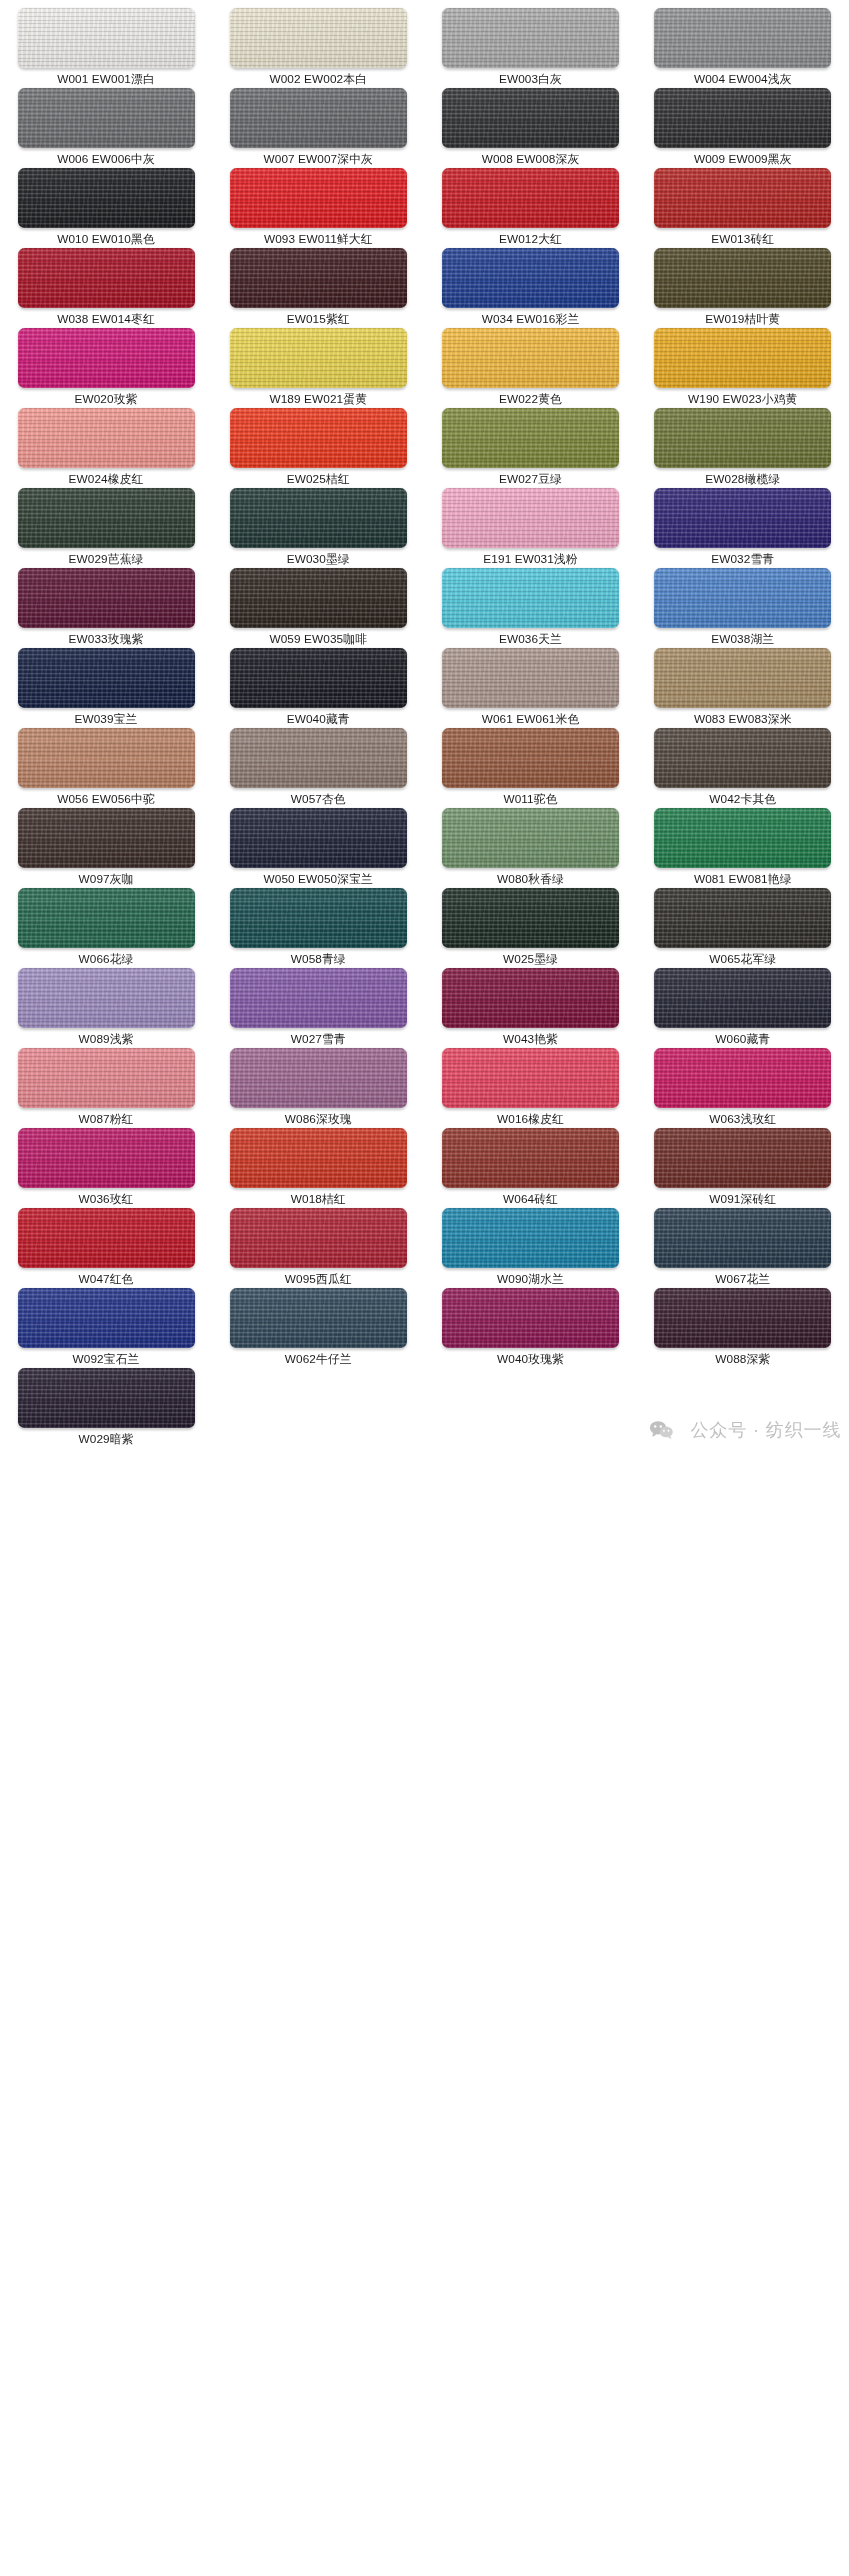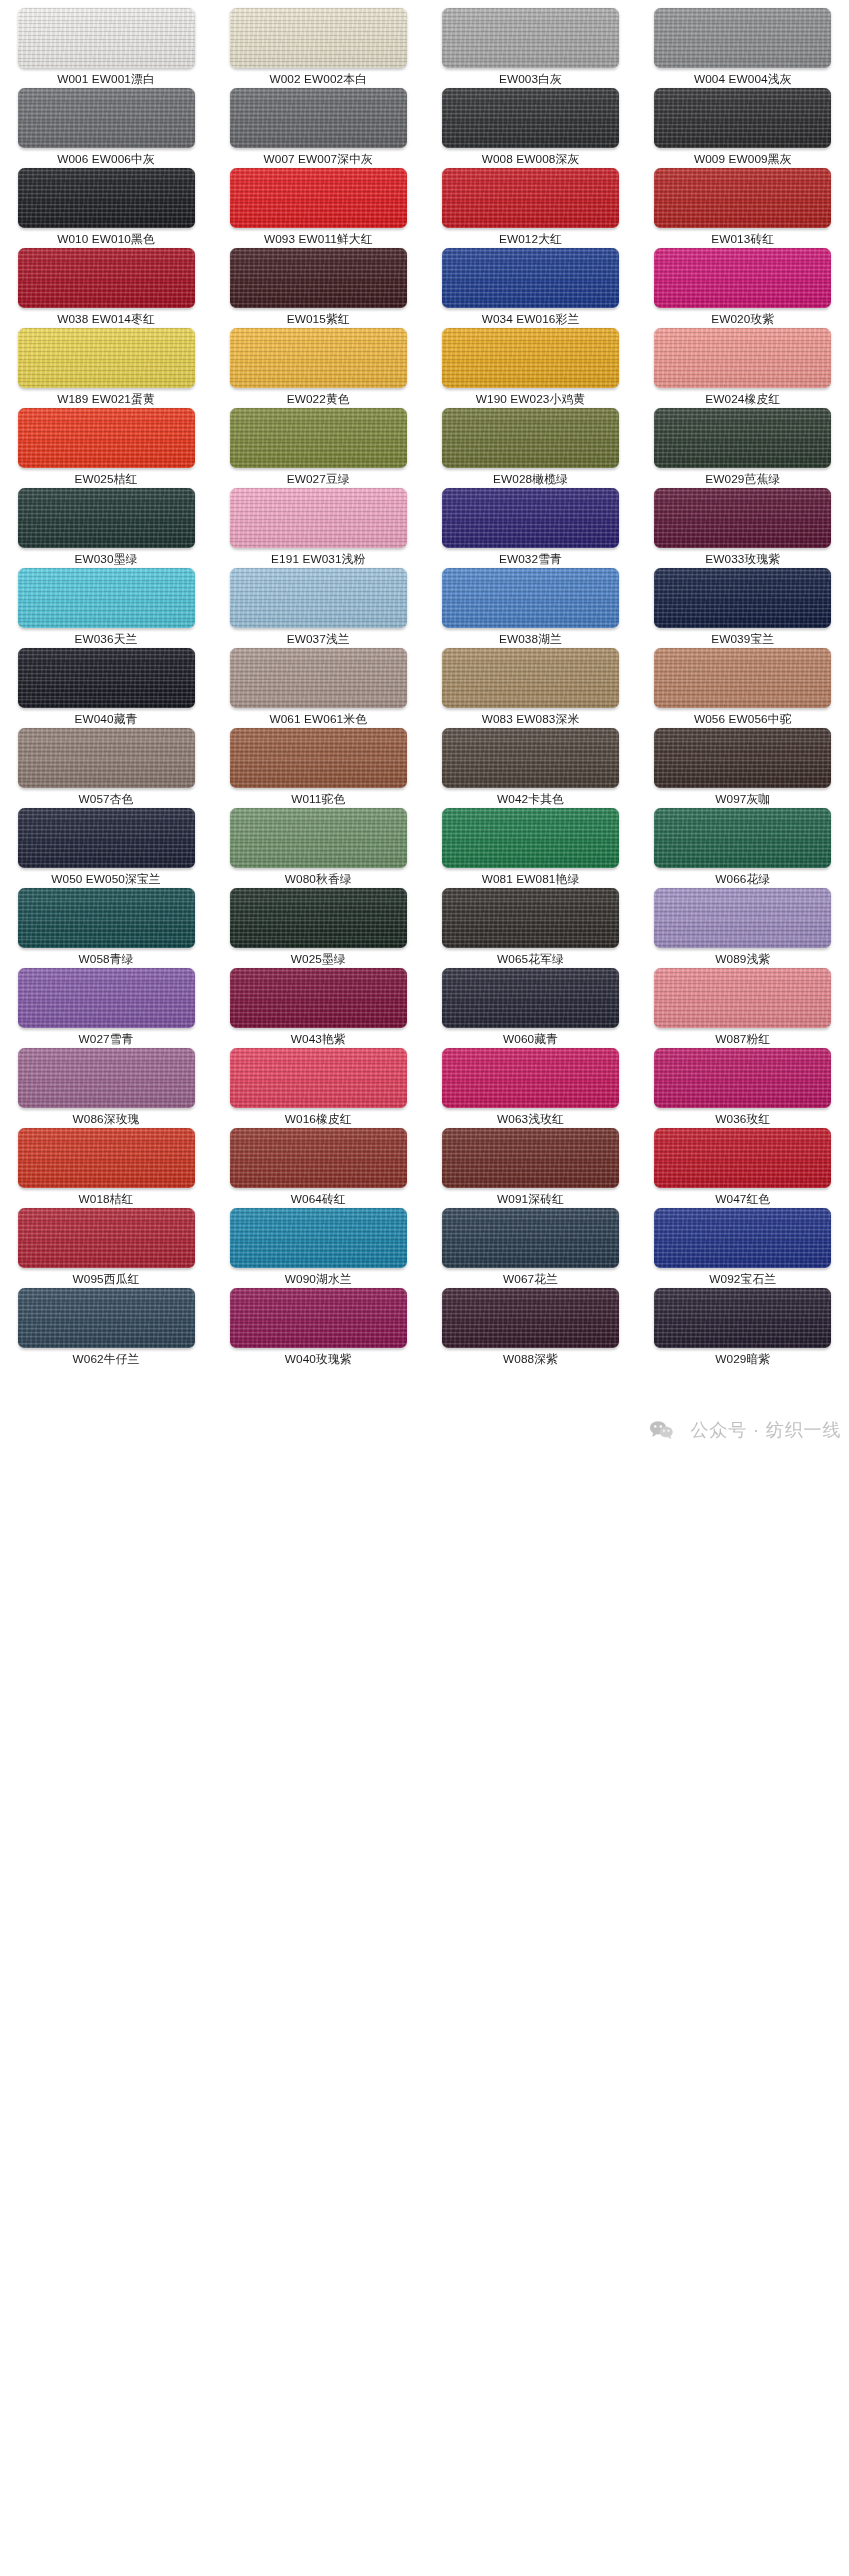--- a/index.html
+++ b/index.html
@@ -169,20 +169,24 @@
       </div>
       <div class="cell">
         <div class="chip" style="background: rgb(62, 26, 30);"></div>
         <div class="label">EW015紫红</div>
       </div>
       <div class="cell">
         <div class="chip" style="background: rgb(27, 58, 143);"></div>
         <div class="label">W034 EW016彩兰</div>
       </div>
       <div class="cell">
+        <div class="chip" style="background: rgb(76, 68, 36);"></div>
+        <div class="label">EW019桔叶黄</div>
+      </div>
+      <div class="cell">
         <div class="chip" style="background: rgb(207, 18, 116);"></div>
         <div class="label">EW020玫紫</div>
       </div>
       <div class="cell">
         <div class="chip" style="background: rgb(234, 213, 77);"></div>
         <div class="label">W189 EW021蛋黄</div>
       </div>
       <div class="cell">
         <div class="chip" style="background: rgb(243, 185, 60);"></div>
         <div class="label">EW022黄色</div>
@@ -221,26 +225,26 @@
       </div>
       <div class="cell">
         <div class="chip" style="background: rgb(43, 32, 114);"></div>
         <div class="label">EW032雪青</div>
       </div>
       <div class="cell">
         <div class="chip" style="background: rgb(91, 19, 52);"></div>
         <div class="label">EW033玫瑰紫</div>
       </div>
       <div class="cell">
+        <div class="chip" style="background: rgb(44, 35, 29);"></div>
+        <div class="label">W059 EW035咖啡</div>
+      </div>
+      <div class="cell">
         <div class="chip" style="background: rgb(79, 200, 220);"></div>
         <div class="label">EW036天兰</div>
-      </div>
-      <div class="cell">
-        <div class="chip" style="background: rgb(156, 195, 221);"></div>
-        <div class="label">EW037浅兰</div>
       </div>
       <div class="cell">
         <div class="chip" style="background: rgb(72, 128, 200);"></div>
         <div class="label">EW038湖兰</div>
       </div>
       <div class="cell">
         <div class="chip" style="background: rgb(16, 28, 63);"></div>
         <div class="label">EW039宝兰</div>
       </div>
       <div class="cell">

